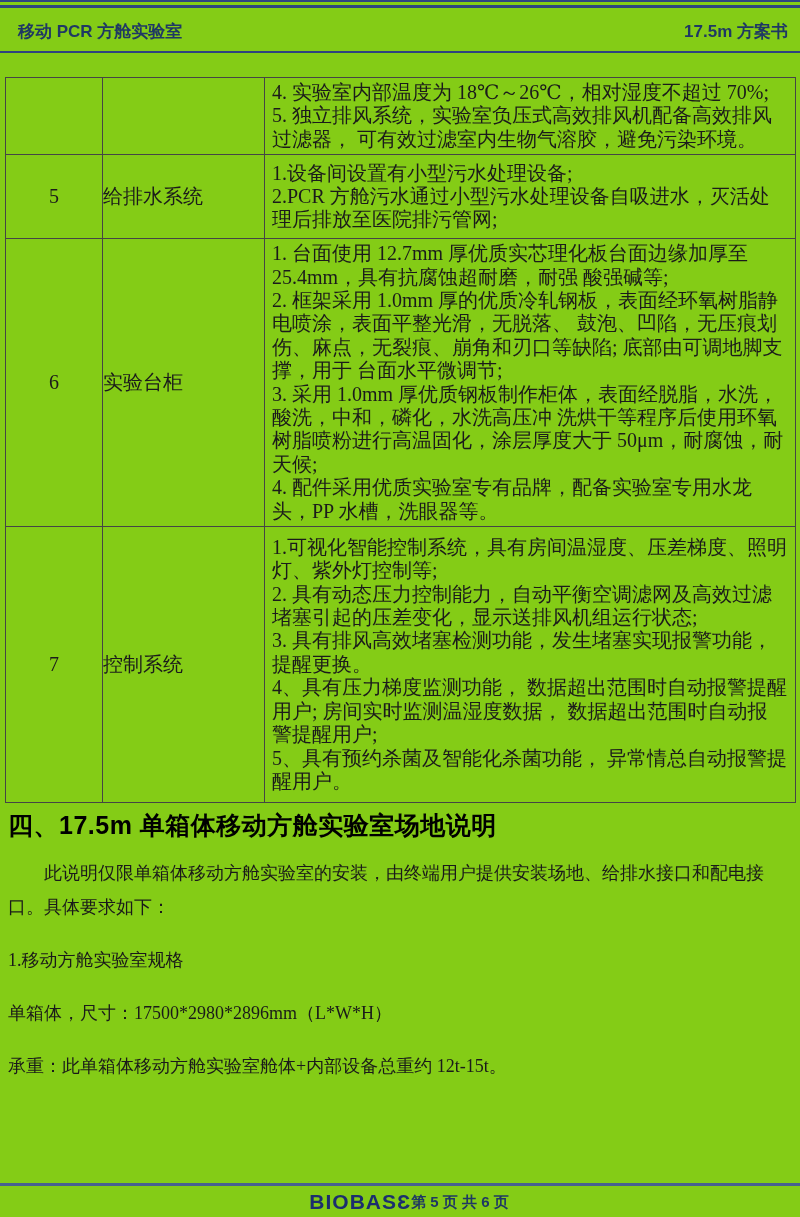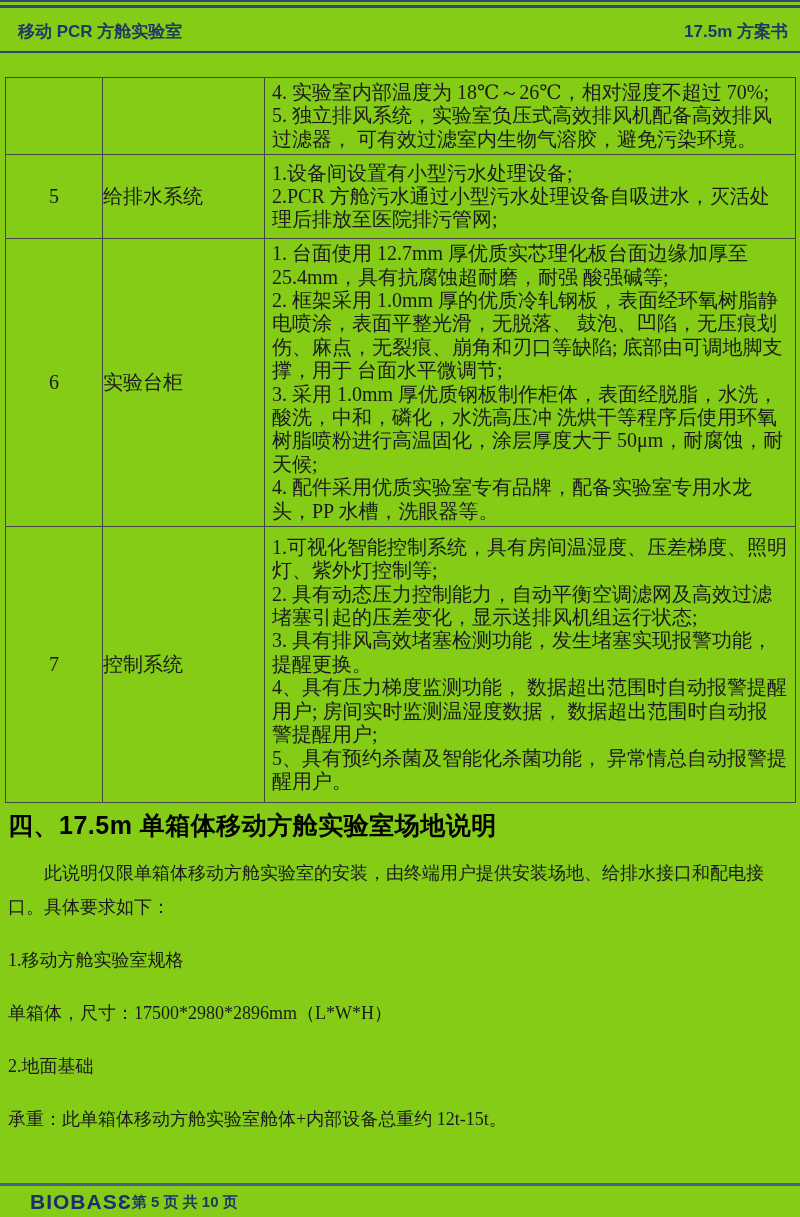--- a/index.html
+++ b/index.html
@@ -38,21 +38,21 @@
   .sec-heading {
     margin:6px 0 0 8px; font-family:"Liberation Sans","DejaVu Sans",sans-serif;
     font-weight:700; font-size:25px; letter-spacing:0.5px; color:#000;
   }
   .intro { margin:14px 8px 0 8px; font-size:18px; line-height:34px; text-indent:2em; }
   .body-para { margin:19px 8px 0 8px; font-size:18px; line-height:34px; }
   
   .footer { position:absolute; left:0; right:0; bottom:0; }
   .footer-rule { height:3px; background:#47618e; }
   .footer-row {
-    display:flex; justify-content:flex-start; align-items:center;
+    display:flex; justify-content:center; align-items:center;
     padding:4px 12px 3px 30px;
     border-radius:12px;
   }
   .logo {
     font-family:"Liberation Sans","DejaVu Sans",sans-serif;
     font-weight:800; font-size:21px; letter-spacing:1px; color:#1b2e6e;
   }
   .page-num {
     font-family:"Liberation Sans","DejaVu Sans",sans-serif;
     font-weight:bold; font-size:15px; color:#1f3864;
@@ -111,24 +111,23 @@
           <p class="cell-p">5、具有预约杀菌及智能化杀菌功能， 异常情总自动报警提醒用户。</p>
         </td>
       </tr>
     </tbody>
   </table>
 
   <h1 class="sec-heading">四、17.5m 单箱体移动方舱实验室场地说明</h1>
   <p class="intro">此说明仅限单箱体移动方舱实验室的安装，由终端用户提供安装场地、给排水接口和配电接口。具体要求如下：</p>
   <p class="body-para">1.移动方舱实验室规格</p>
   <p class="body-para">单箱体，尺寸：17500*2980*2896mm（L*W*H）</p>
-  <p class="body-para">2.地面基础</p>
   <p class="body-para">承重：此单箱体移动方舱实验室舱体+内部设备总重约 12t-15t。</p>
 
   <div class="footer">
     <div class="footer-rule"></div>
     <div class="footer-row">
       <span class="logo">BIOBASƐ</span>
-      <span class="page-num">第 5 页 共 10 页</span>
+      <span class="page-num">第 5 页 共 6 页</span>
     </div>
   </div>
 
 </div>
 
 </body></html>

